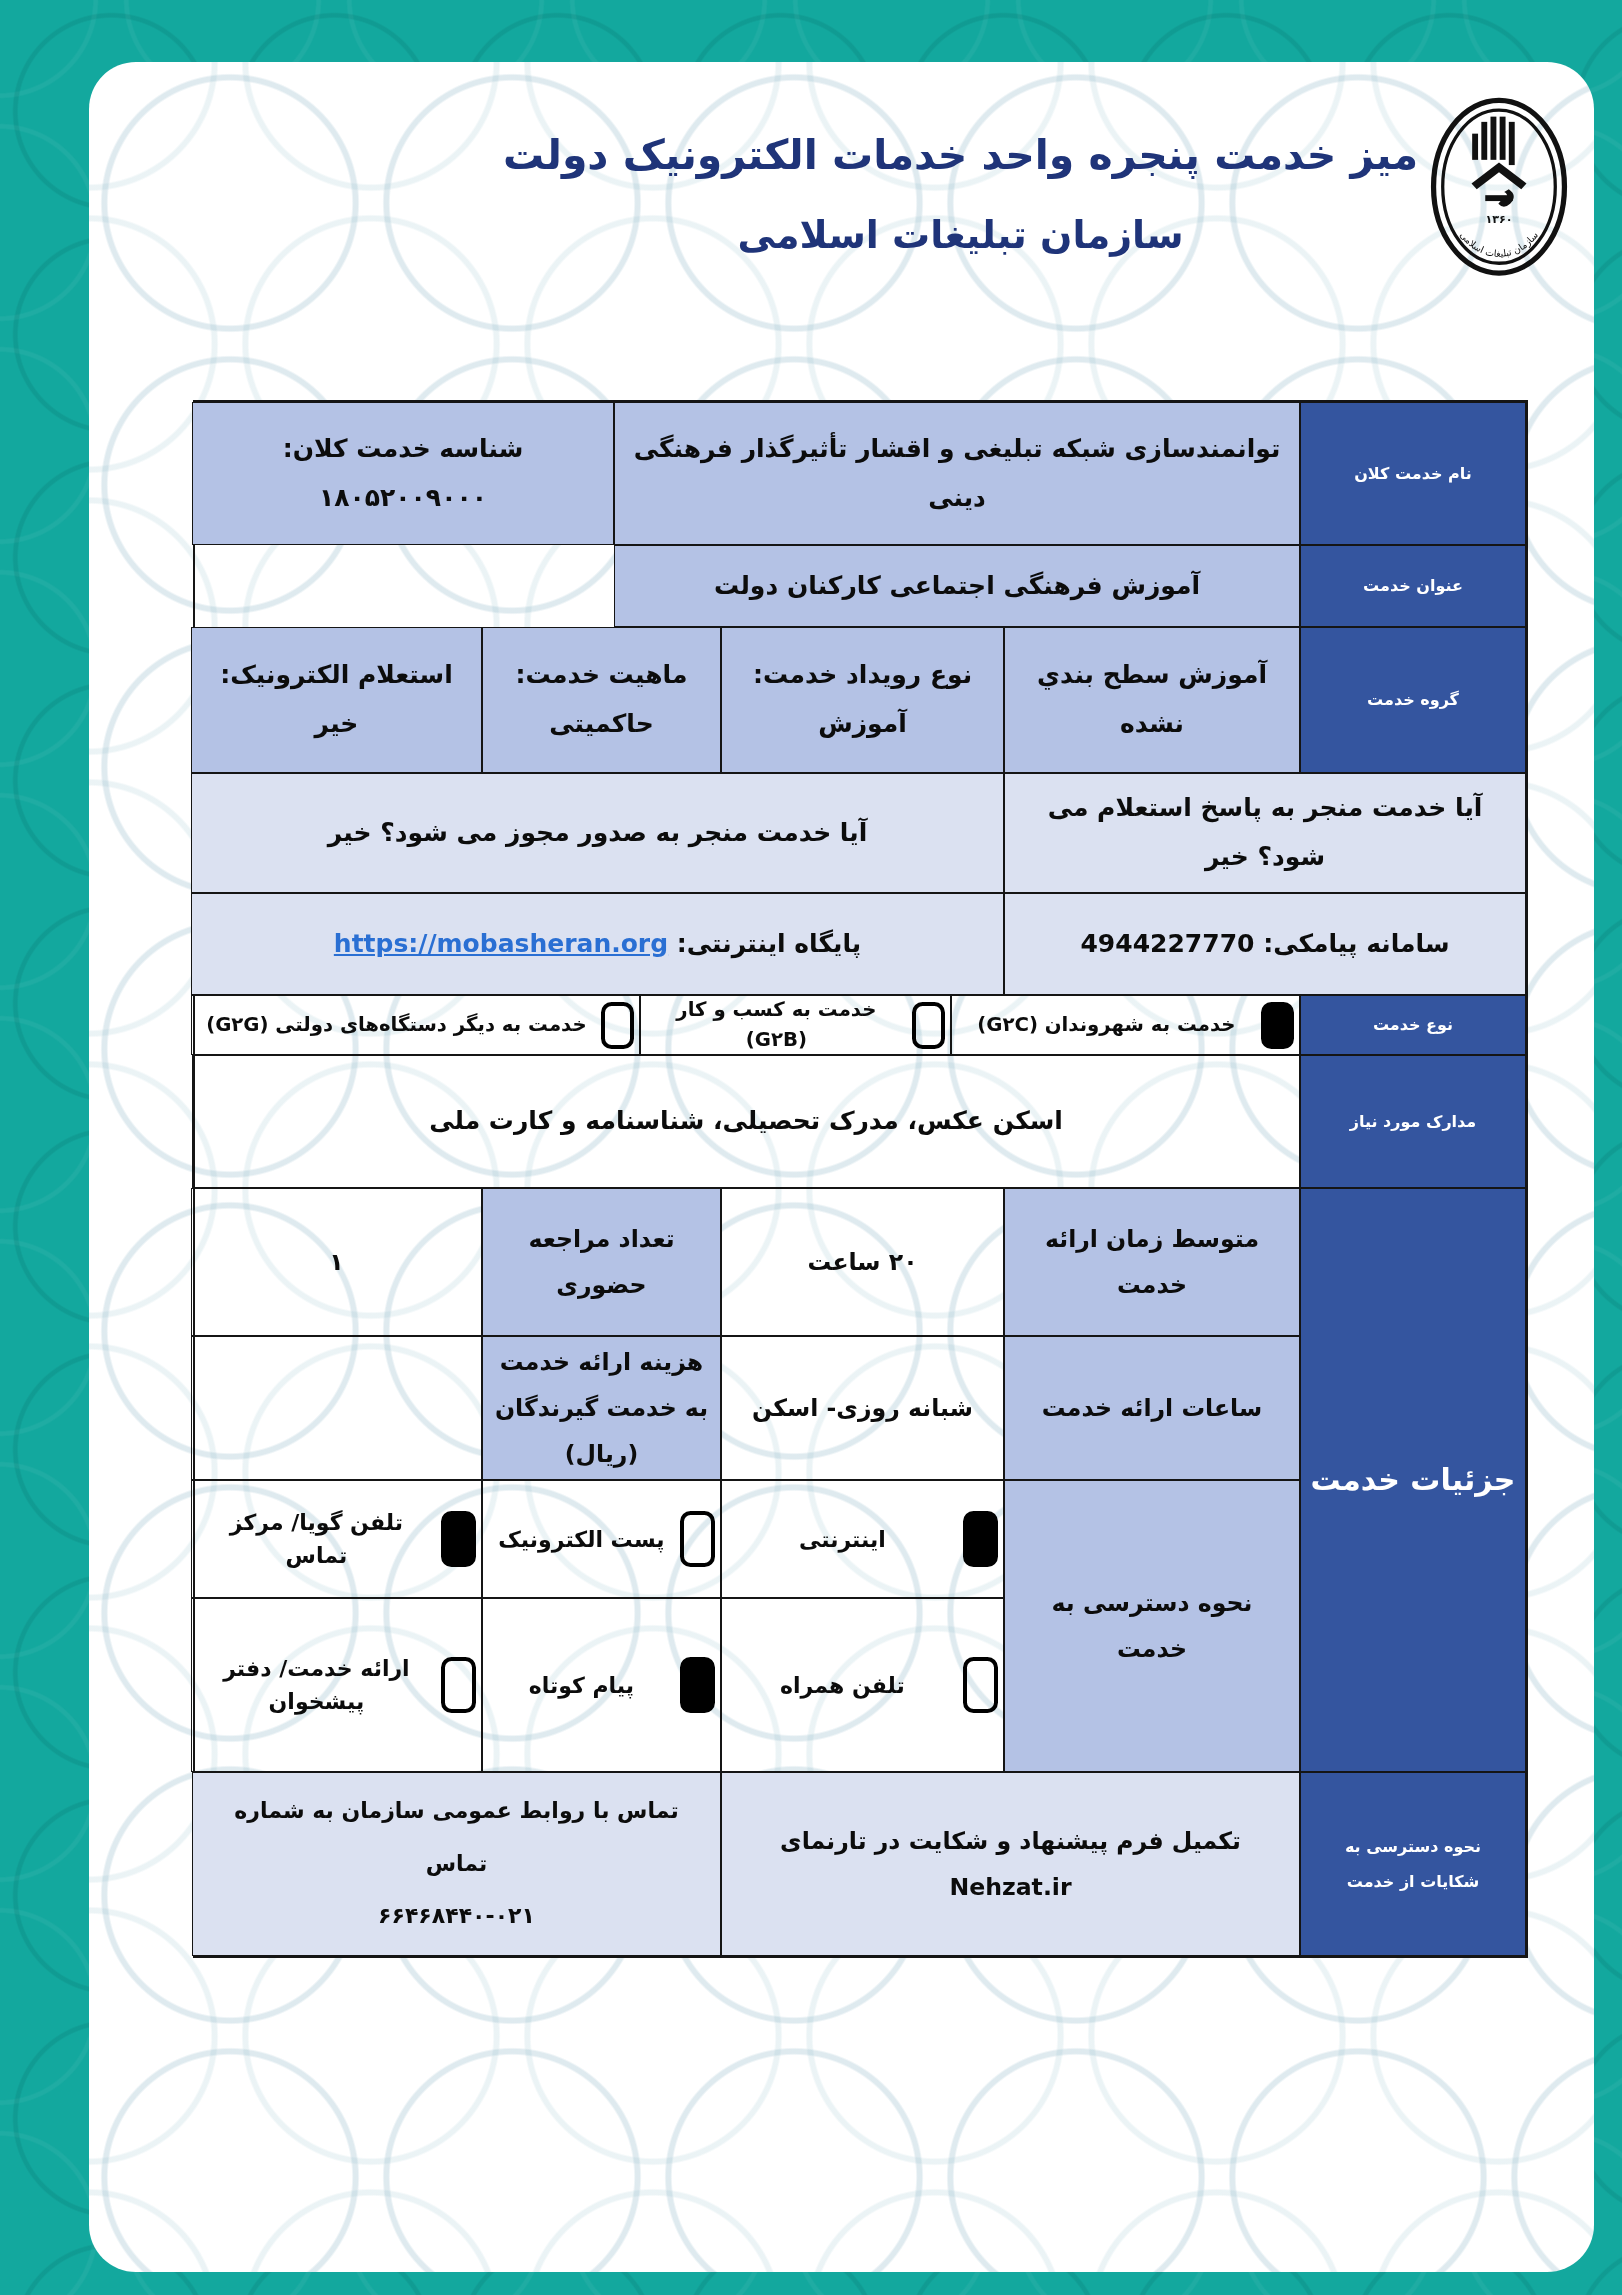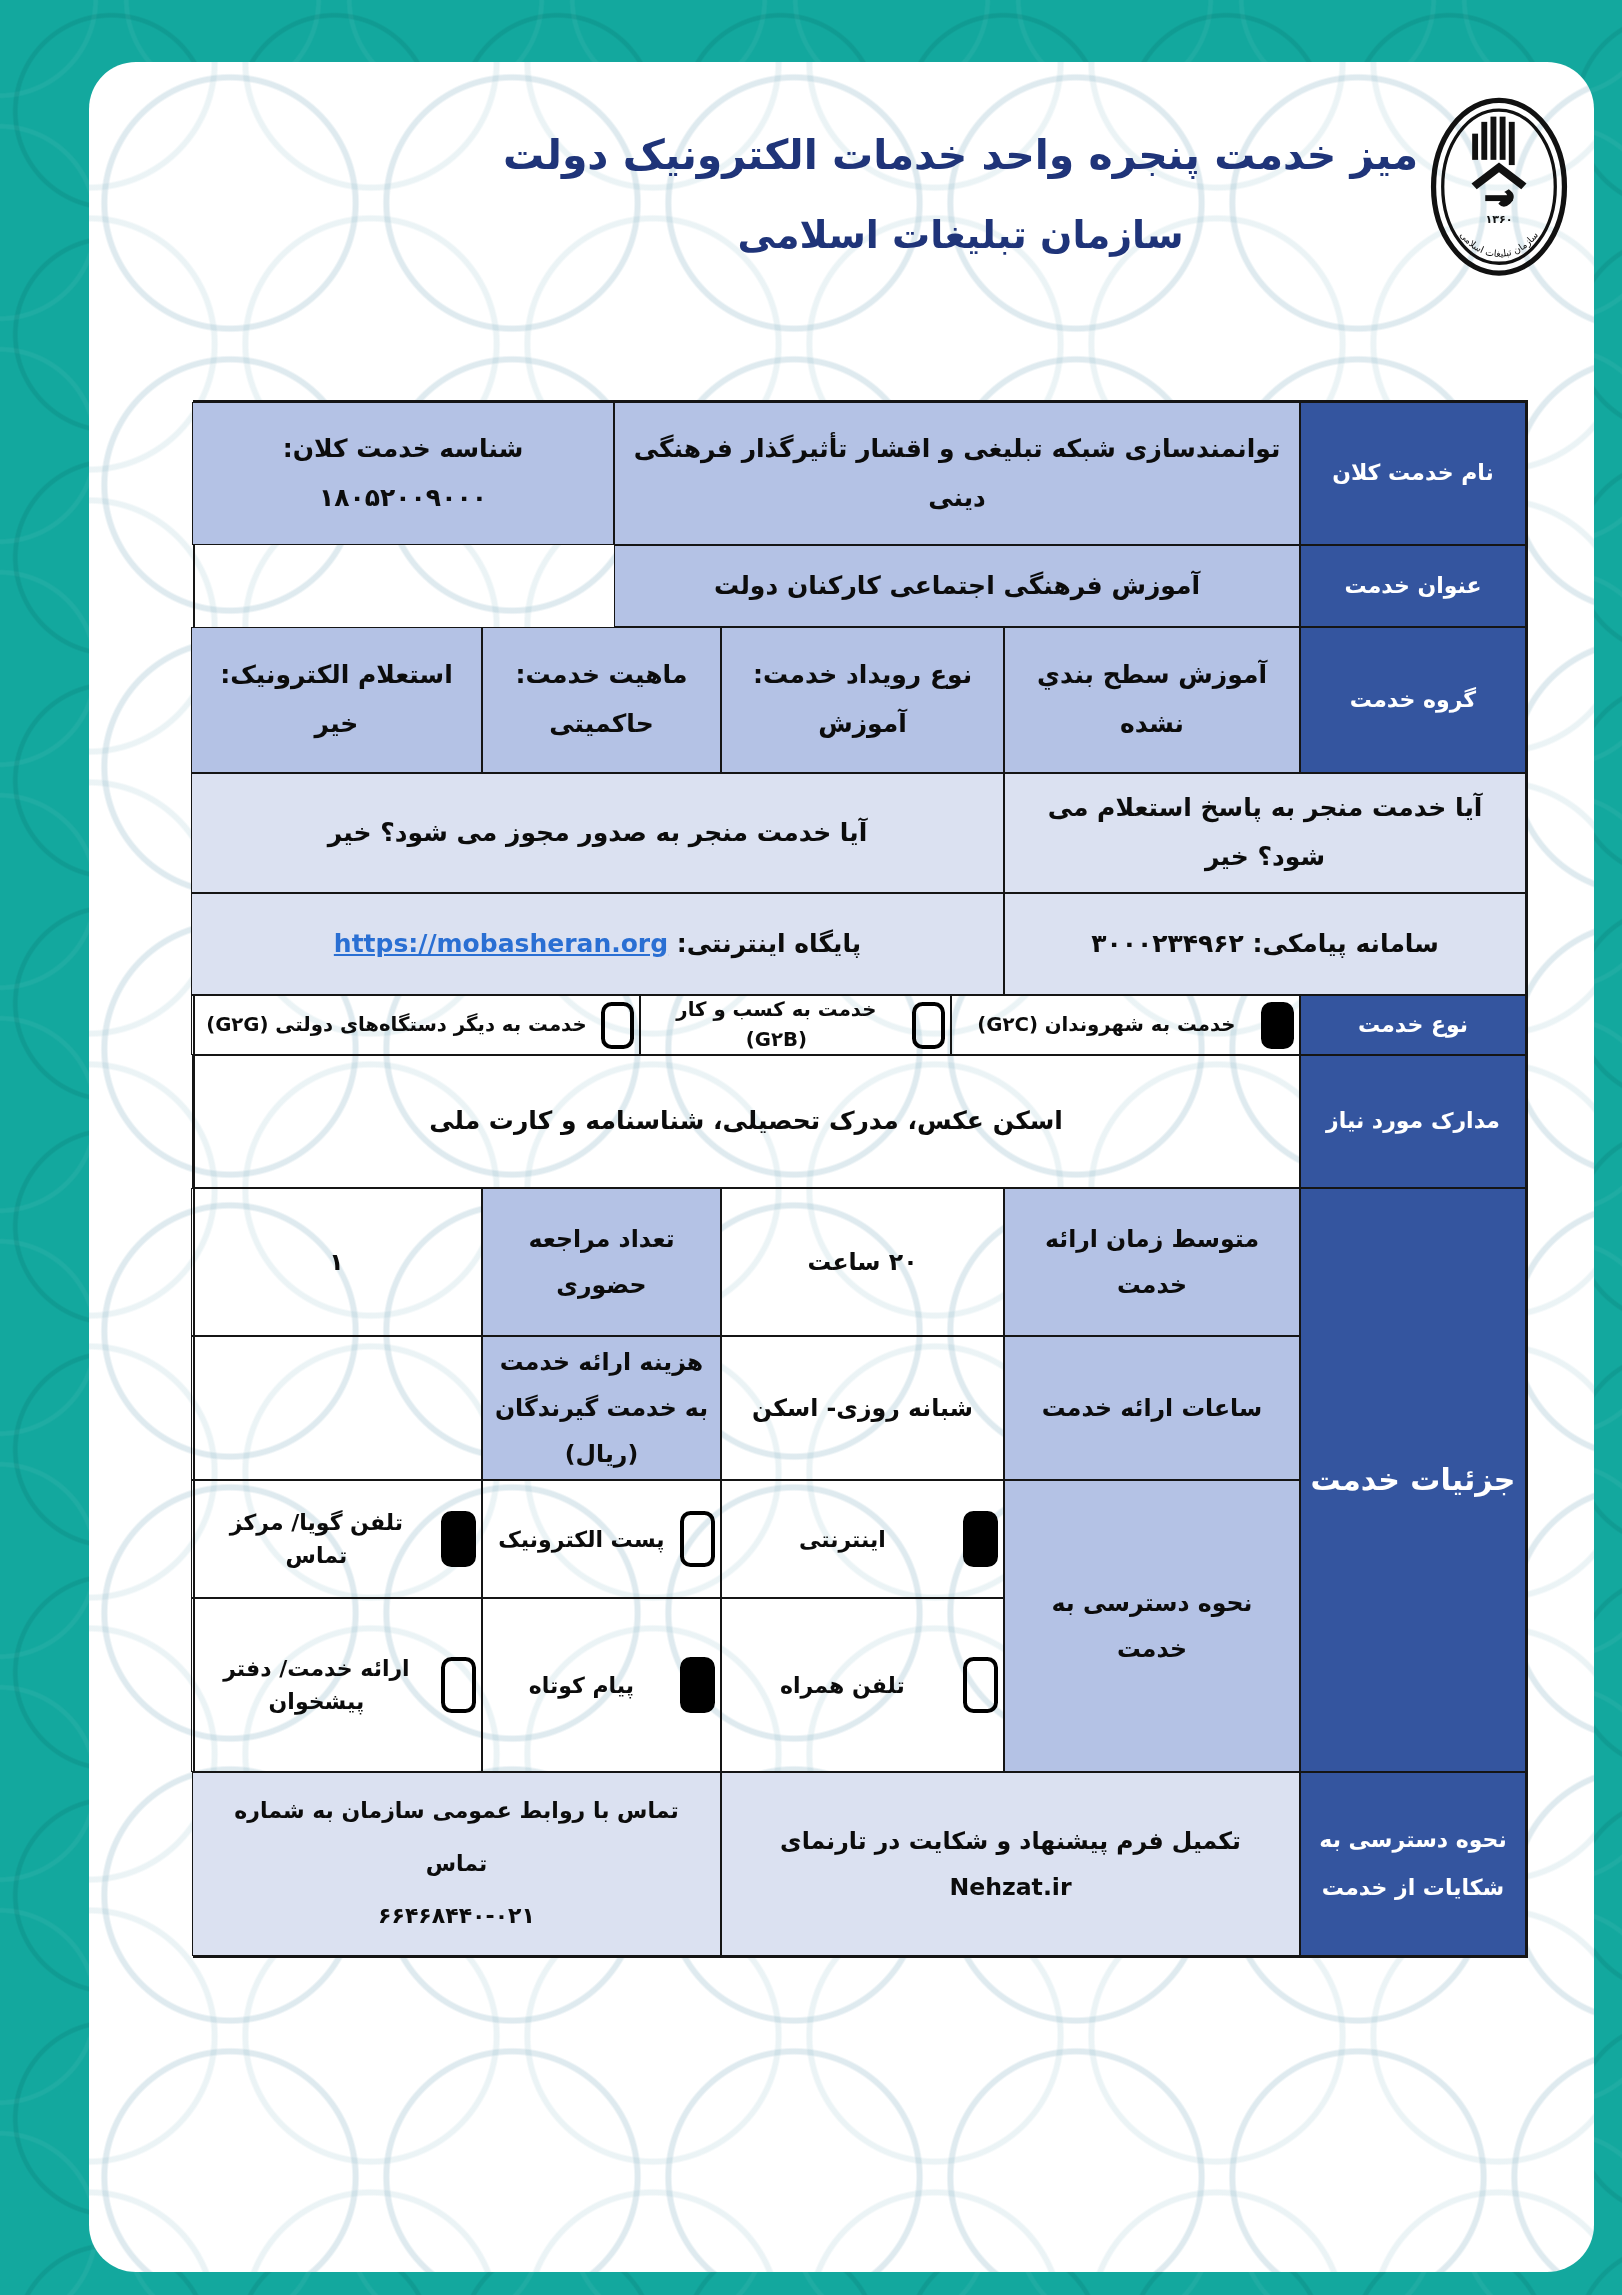--- a/index.html
+++ b/index.html
@@ -35,21 +35,21 @@
     position:absolute; top:338px; right:66px; width:1335px; direction:rtl;
     border:2px solid #151515; background:transparent; color:#0c0c0c;
   }
   .row{ display:grid; }
   .cell{
     border:1.3px solid #151515;
     display:flex; align-items:center; justify-content:center;
     text-align:center; font-weight:bold; font-size:25px; line-height:1.95;
     padding:5.2px 9.2px; overflow:hidden;
   }
-  .head{ background:#34559f; color:#ffffff; font-size:22px; }
+  .head{ background:#34559f; color:#ffffff; font-size:16px; }
   .med{ background:#b4c2e5; }
   .lit{ background:#dbe1f1; }
   .wht{ background:transparent; }
   .r1{ grid-template-columns:226px 686px 422px; height:143px; }
   .r2{ grid-template-columns:226px 686px 422px; height:82px; }
   .r3{ grid-template-columns:226px 296px 283px 239px 291px; height:146px; }
   .r4{ grid-template-columns:522px 813px; height:120px; }
   .r5{ grid-template-columns:522px 813px; height:102px; }
   .r6{ grid-template-columns:226px 349px 311px 449px; height:60px; }
   .r7{ grid-template-columns:226px 1108px; height:133px; }
@@ -129,21 +129,21 @@
     </div>
 
     <div class="row r4">
       <div class="cell lit">آیا خدمت منجر به پاسخ استعلام می شود؟ خیر</div>
       <div class="cell lit">آیا خدمت منجر به صدور مجوز می شود؟ خیر</div>
     </div>
 
     <div class="row r5">
       <div class="cell lit nowrap">
         <span>سامانه پیامکی:</span>&nbsp;
-        <span>۳۰۰۰۲۳۴۹۶۲</span>
+        <span>4944227770</span>
       </div>
       <div class="cell lit nowrap">
         <span>پایگاه اینترنتی:</span>&nbsp;
         <span class="link">https://mobasheran.org</span>
       </div>
     </div>
 
     <div class="row r6">
       <div class="cell head">نوع خدمت</div>
       <div class="cell wht opt">

